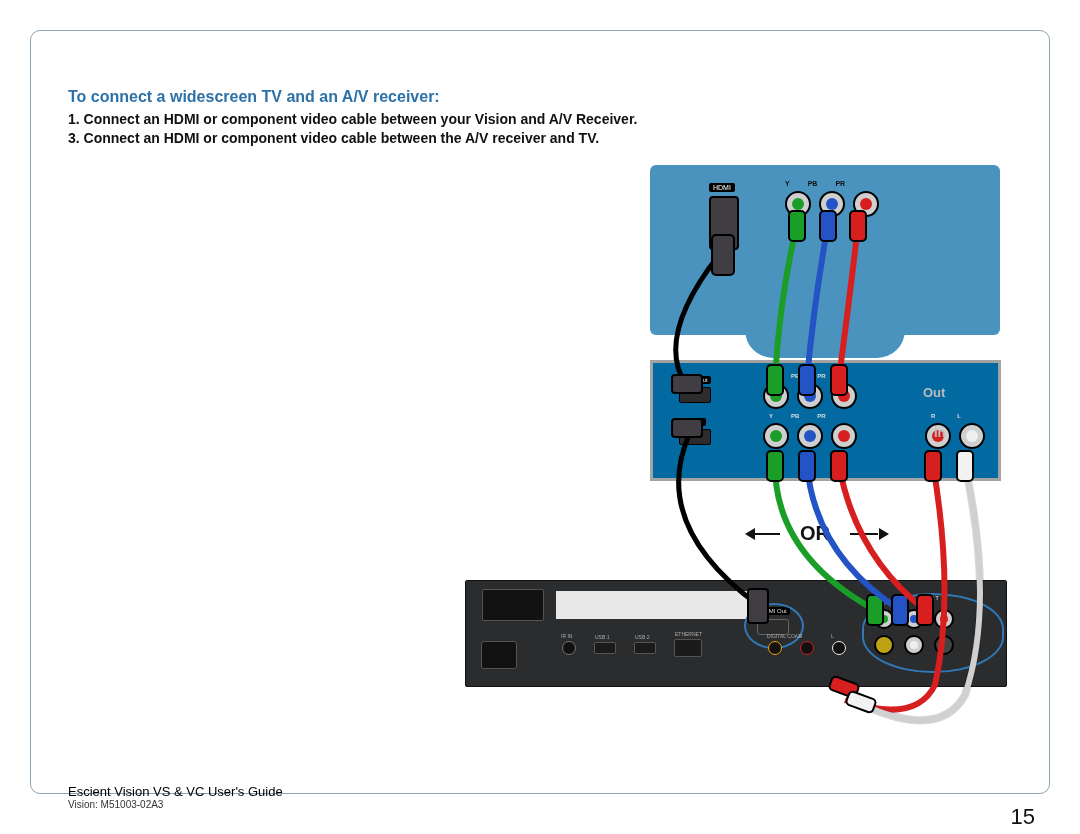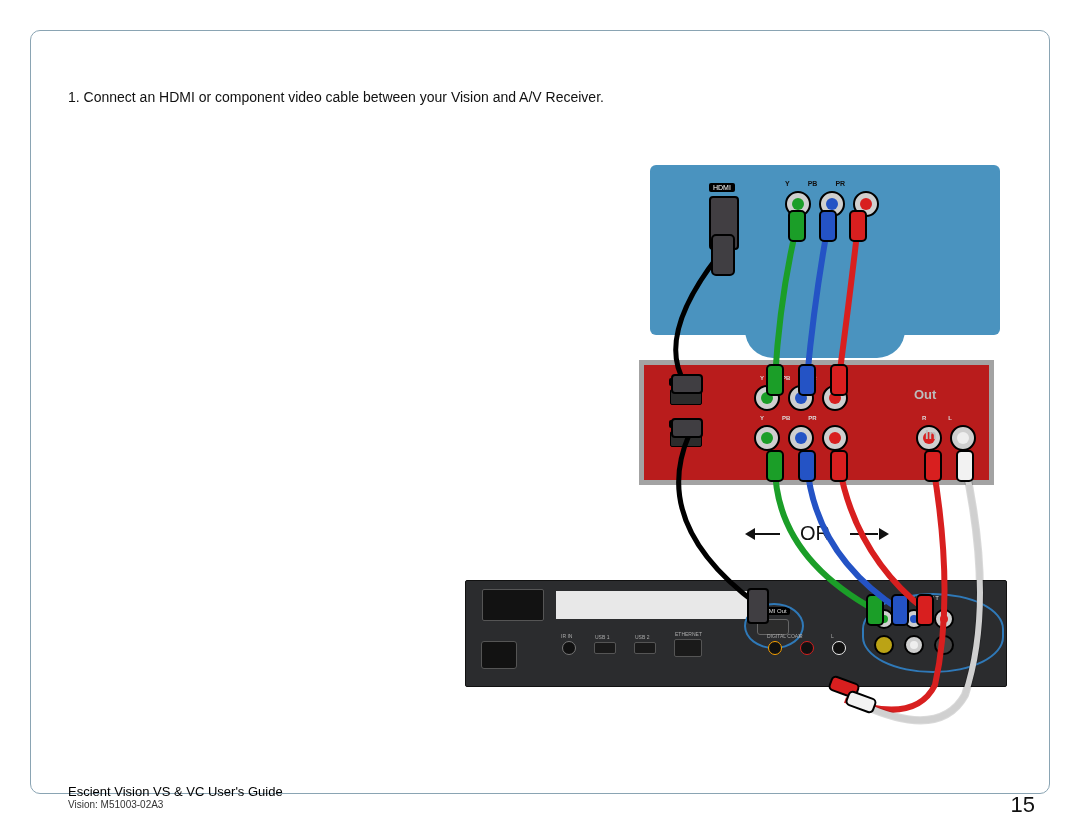--- a/index.html
+++ b/index.html
@@ -30,39 +30,40 @@
     color: #2c71a8;
     font-weight: bold;
     font-size: 16px;
     margin-bottom: 4px;
   }
   .steps {
     font-size: 14px;
     line-height: 1.35;
     color: #111;
     max-width: 720px;
+    font-weight: bold;
   }
 
   
   .footer {
     position: absolute;
     left: 68px;
     bottom: 24px;
     font-size: 13px;
     color: #000;
   }
   .footer small {
     font-size: 10px;
     color: #333;
     display: block;
   }
   .page-number {
     position: absolute;
     right: 45px;
-    bottom: 16px;
+    bottom: 4px;
     font-size: 22px;
     color: #111;
   }
 
   
   .diagram {
     position: absolute;
     left: 455px;
     top: 165px;
     width: 565px;
@@ -130,26 +131,26 @@
   .jack.green::before { background: #1b9e28; }
   .jack.blue::before  { background: #2453c5; }
   .jack.red::before   { background: #d81f1f; }
   .jack.white::before { content:""; width:12px; height:12px; border-radius:50%; background:#eee; }
   .jack.small { width: 16px; height: 16px; border-width: 2px; }
   .jack.small::before { width: 8px; height: 8px; }
 
   
   .receiver {
     position: absolute;
-    left: 184px;
+    left: 195px;
     top: 195px;
     width: 345px;
     height: 115px;
-    background: #b91c1c;
-    border: 5px solid #a3a3a3;
+    background: #0369a1;
+    border: 3px solid #a3a3a3;
   }
   .rec-label { position: absolute; color:#bcbcbc; font-size: 13px; font-weight: bold; }
   .rec-label.out { left: 270px; top: 22px; }
   .rec-label.in  { left: 237px; top: 62px; margin-left: 44px; }
   .rec-hdmi {
     position: absolute;
     width: 30px;
     height: 14px;
     background: #2c2c2c;
     border: 1px solid #000;
@@ -207,43 +208,45 @@
   .jack-mini { width:12px; height:12px; border-radius:50%; background:#111; border:1px solid #777; position:relative;}
   .jack-mini .pl { position:absolute; top:-9px; left:-2px; font-size:5px; color:#aaa; white-space:nowrap;}
 
   .vision .ring2 {
     position:absolute; left:396px; top:12px; width:138px; height:76px; border:2px solid #2f79b8; border-radius:50%/45%;
   }
 
   
   .or-label {
     position:absolute; left:325px; top:357px; width:70px; text-align:center;
-    font-weight:normal; font-size:20px; color:#111;
+    font-weight:bold; font-size:20px; color:#111;
   }
   .or-label::before, .or-label::after {
     content:""; position:absolute; top:11px; width:28px; height:2px; background:#111;
   }
   .or-label::before { left:-28px; }
   .or-label::after  { right:-28px; }
   .arrow-l, .arrow-r { position:absolute; top:363px; width:0; height:0; border-top:6px solid transparent; border-bottom:6px solid transparent; }
   .arrow-l { left:290px; border-right:10px solid #111; }
   .arrow-r { left:424px; border-left:10px solid #111; }
 
   
   svg.cables { position:absolute; left:0; top:0; width:565px; height:580px; pointer-events:none; }
   .cable { stroke:#000; stroke-width:5px; fill:none; }
 </style>
 </head>
 <body>
 
 <div class="page-border"></div>
 
 <div class="content">
+  <div class="heading">To connect a widescreen TV and an A/V receiver:</div>
   <div class="steps">
     <div>1. Connect an HDMI or component video cable between your Vision and A/V Receiver.</div>
+    <div>3. Connect an HDMI or component video cable between the A/V receiver and TV.</div>
   </div>
 </div>
 
 <div class="diagram">
 
   <div class="tv"></div>
   <div class="tv-stand"></div>
   <div class="tv-hdmi-label">HDMI</div>
   <div class="tv-hdmi-port"></div>
   <div class="tv-ports-panel">

